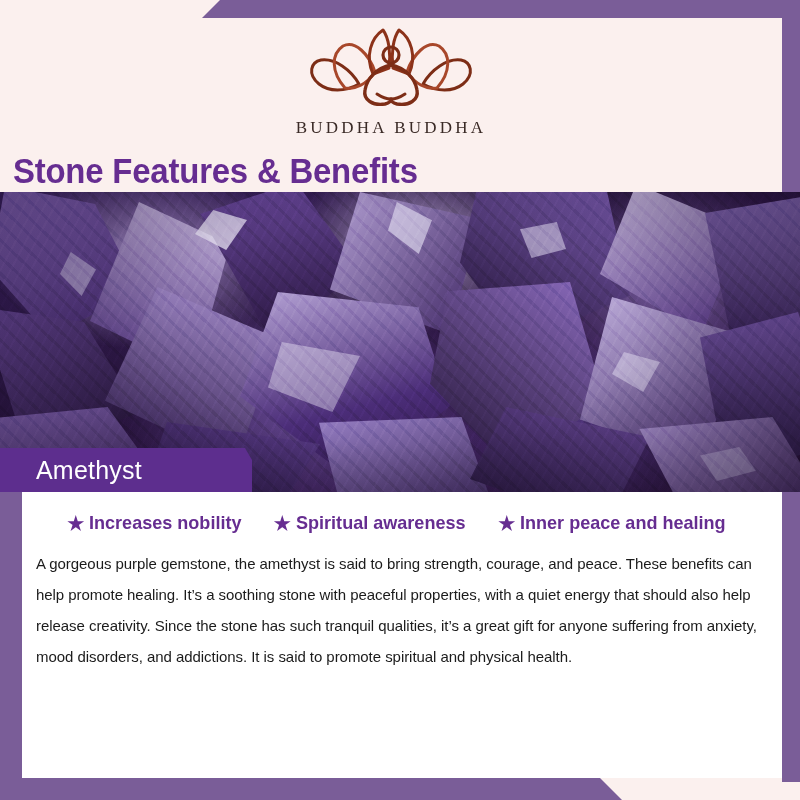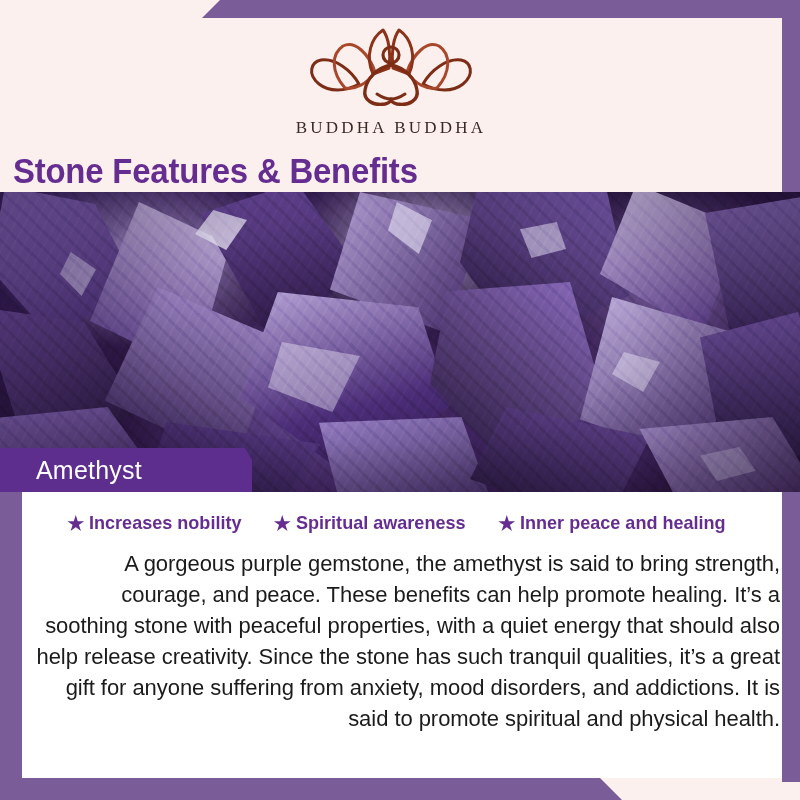--- a/index.html
+++ b/index.html
@@ -124,24 +124,23 @@
     font-family:"Liberation Sans Narrow","Liberation Sans",sans-serif;
     font-weight:bold;font-size:19px;color:#662d91;
     white-space:nowrap;
   }
   .benefit .star{font-size:19px;line-height:1;color:#662d91;}
   .benefit .blabel{transform:scaleX(0.95);transform-origin:left center;}
 
   .body-copy{
     position:absolute;left:14px;top:56px;width:744px;
     font-family:"Liberation Sans Narrow","Liberation Sans",sans-serif;
-    font-size:22px;line-height:31px;color:#1b1b1b;
+    font-size:15px;line-height:31px;color:#1b1b1b;
     font-weight:500;
     letter-spacing:-0.05px;
-    text-align:right;
   }
 </style>
 </head>
 <body>
 
 <div class="page">
 
   <div class="frame-top"></div>
   <div class="frame-right"></div>
   <div class="frame-left"></div>

